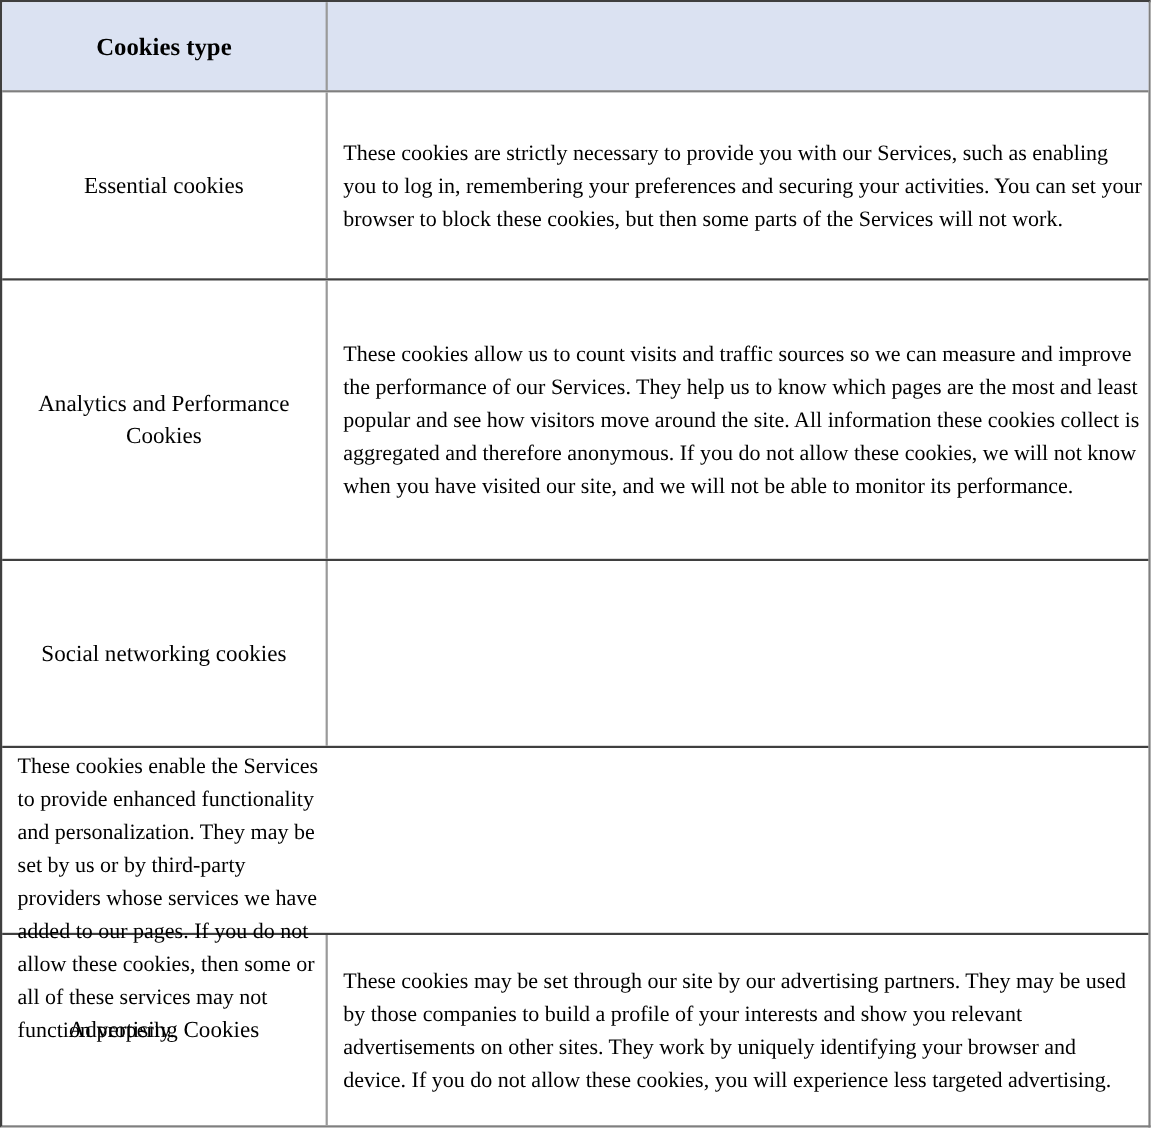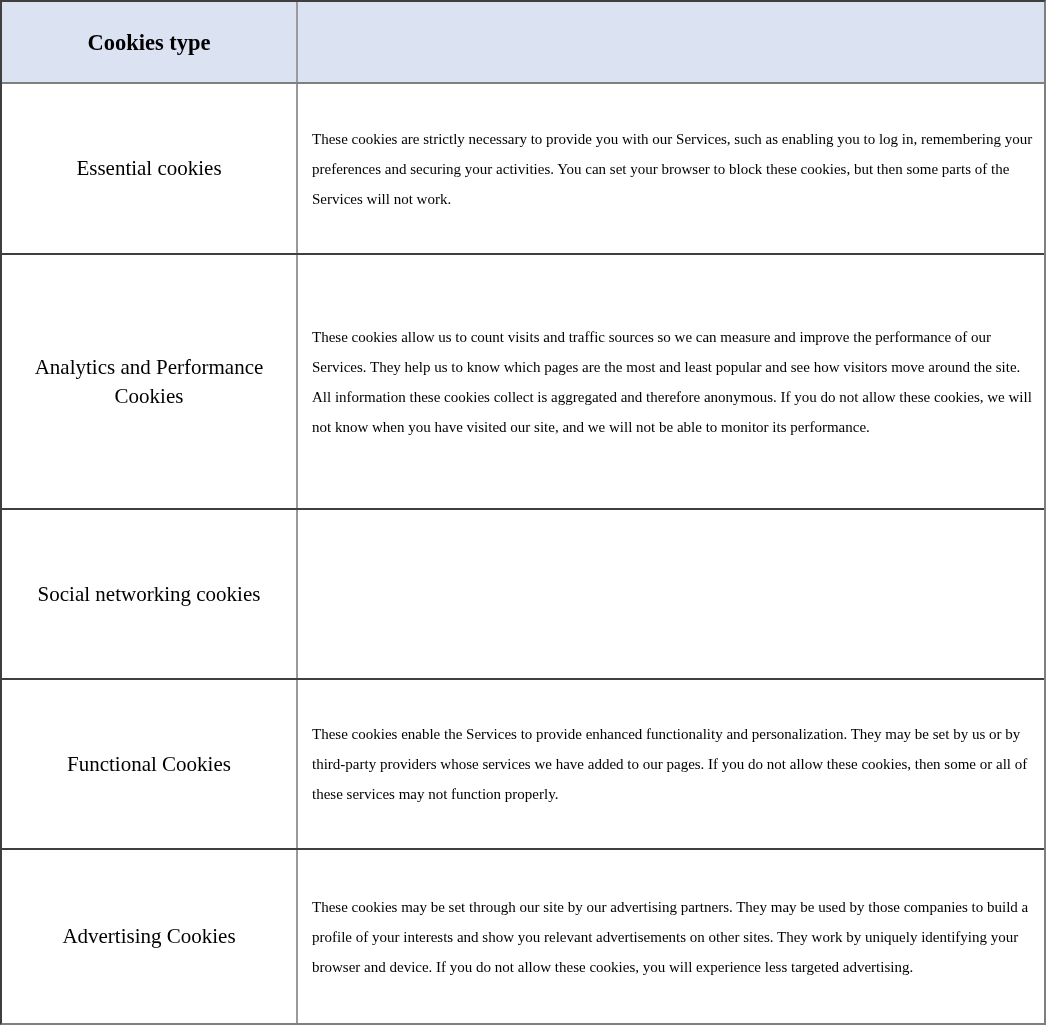--- a/index.html
+++ b/index.html
@@ -48,21 +48,21 @@
   }
   .type-cell {
     border-right: 2px solid var(--border-light, #9a9a9a);
     justify-content: center;
     text-align: center;
     font-size: 21px;
     line-height: 29px;
     padding: 0 12px;
   }
   .desc-cell {
-    font-size: 15px;
+    font-size: 20px;
     line-height: 30px;
     padding: 2px 6px 2px 14px;
     text-align: left;
   }
   .header-cell {
     font-weight: bold;
     font-size: 22.5px;
     justify-content: center;
     text-align: center;
     padding: 0;
@@ -91,21 +91,20 @@
   <div class="row row-analytics">
     <div class="cell type-cell">Analytics and Performance Cookies</div>
     <div class="cell desc-cell">These cookies allow us to count visits and traffic sources so we can measure and improve the performance of our Services. They help us to know which pages are the most and least popular and see how visitors move around the site. All information these cookies collect is aggregated and therefore anonymous. If you do not allow these cookies, we will not know when you have visited our site, and we will not be able to monitor its performance.</div>
   </div>
 
   <div class="row row-social">
     <div class="cell type-cell">Social networking cookies</div>
   </div>
 
   <div class="row row-functional">
-    <div class="cell type-cell">Functional Cookies</div>
     <div class="cell desc-cell">These cookies enable the Services to provide enhanced functionality and personalization. They may be set by us or by third-party providers whose services we have added to our pages. If you do not allow these cookies, then some or all of these services may not function properly.</div>
   </div>
 
   <div class="row row-advertising">
     <div class="cell type-cell">Advertising Cookies</div>
     <div class="cell desc-cell">These cookies may be set through our site by our advertising partners. They may be used by those companies to build a profile of your interests and show you relevant advertisements on other sites. They work by uniquely identifying your browser and device. If you do not allow these cookies, you will experience less targeted advertising.</div>
   </div>
 
 </div>
 

